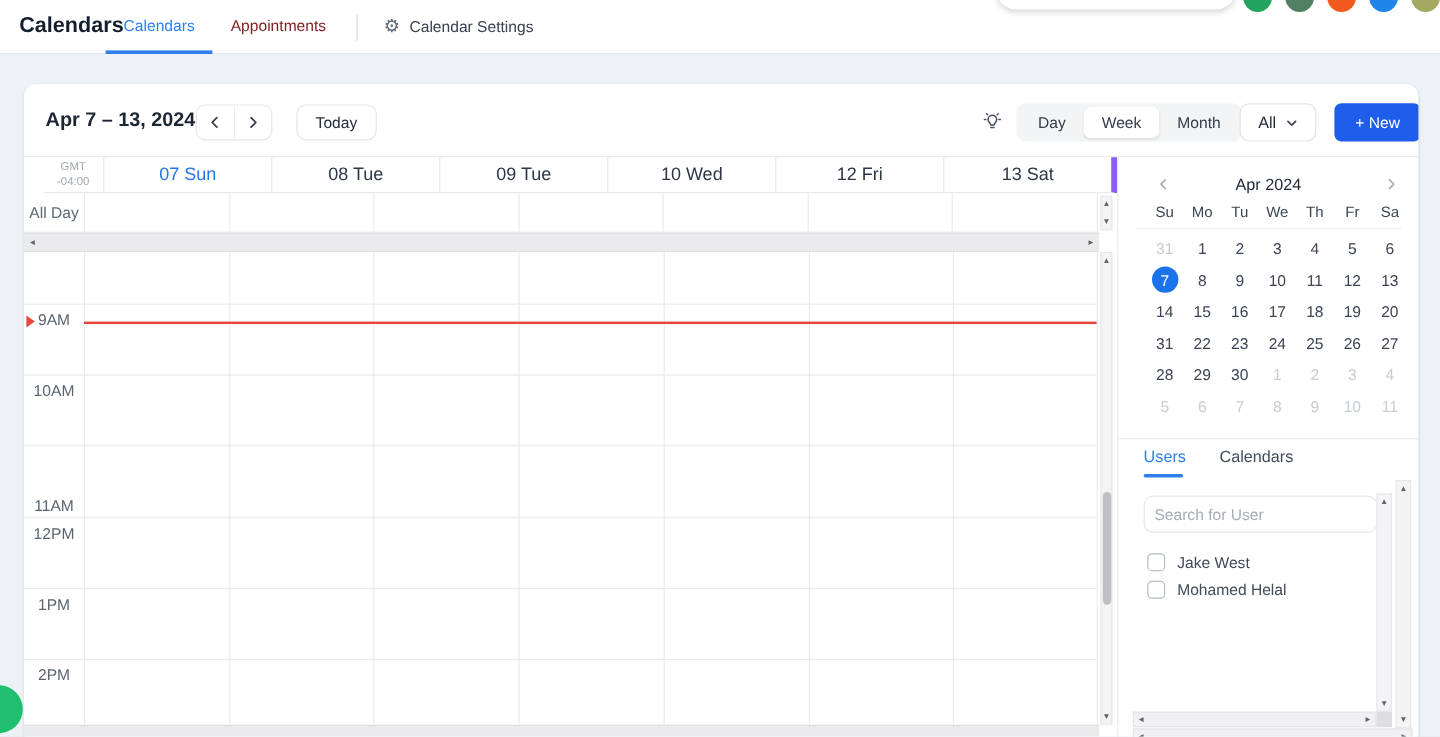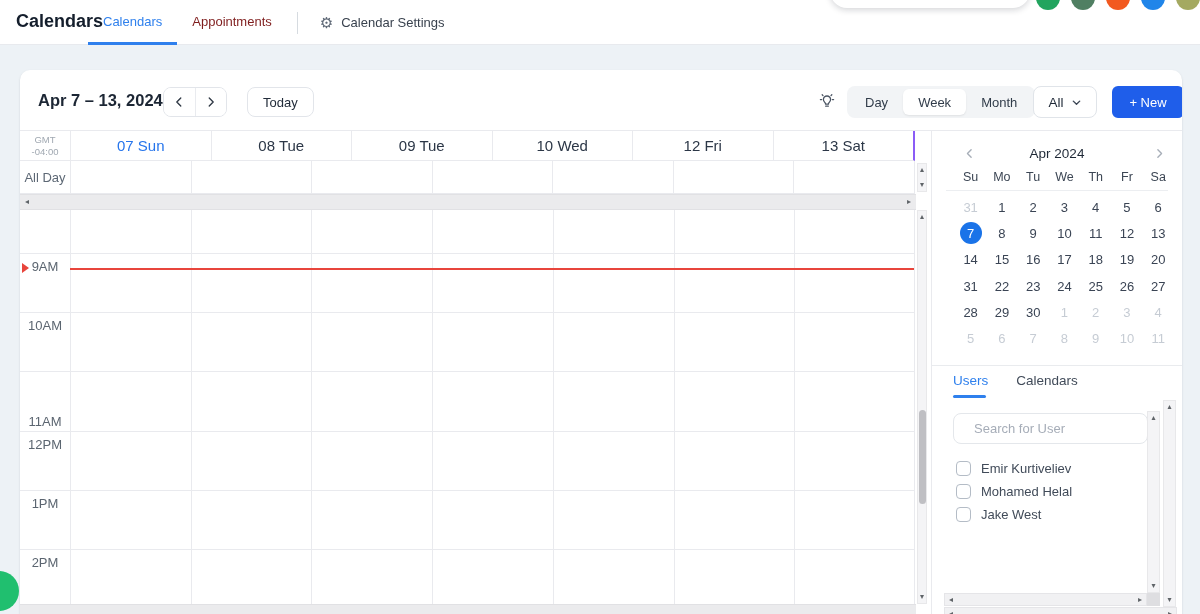--- a/index.html
+++ b/index.html
@@ -43,21 +43,21 @@
              background:#fff;display:flex;align-items:center;justify-content:center;gap:7px;font-size:13.5px;font-weight:500;
              color:#1f2937;cursor:pointer}
   .new-btn{position:absolute;left:1092px;top:16px;width:72px;height:32px;background:#1f5eea;border:0;border-radius:6px;
            color:#fff;font-size:13px;font-weight:500;cursor:pointer;font-family:inherit}
 
   
   .week{position:absolute;left:0;top:61px;width:908px;height:499px}
   .row7{display:flex;width:895px}
   .tcol{width:50px;flex:none;display:flex;flex-direction:column;align-items:center;justify-content:center}
   .dcell{flex:1;border-left:1px solid #e9eaee}
-  .hdr{position:absolute;left:0;top:0;height:30px;border-bottom:1px solid #e9eaee;border-right:2px solid #8b5cf6}
+  .hdr{position:absolute;left:16px;top:0;height:30px;border-bottom:1px solid #e9eaee;border-right:5px solid #8b5cf6}
   .tz{font-size:9.5px;line-height:1.2;color:#a0a8b1;text-align:center}
   .hdr-day{display:flex;align-items:center;justify-content:center;font-size:15px;font-weight:400;color:#2c3747}
   .hdr-day.today{color:#2675ec}
   .allday{position:absolute;left:0;top:30px;height:33px;border-bottom:1px solid #e9eaee;border-right:1px solid #e9eaee}
   .allday-label{font-size:13px;color:#5d6875}
   .allday-cell{cursor:pointer}
 
   .hstrip{position:absolute;left:0;width:896px;height:16px;background:#ebebed;border-top:1px solid #e1e1e4;
           border-bottom:1px solid #e1e1e4;display:flex;align-items:center;justify-content:space-between;padding:0 5px}
   .hstrip.top{top:63px}
@@ -91,21 +91,21 @@
   .mc-day{width:22px;height:22px;display:flex;align-items:center;justify-content:center;font-size:13px;color:#3a4454;
           border-radius:50%;cursor:pointer}
   .mc-day.muted{color:#c6ccd4}
   .mc-day.sel{background:#1a73e8;color:#fff}
   .sb-divider{position:absolute;left:0;right:0;top:234px;height:1px;background:#e9ebee}
   .panel-tabs{position:absolute;left:21px;top:242px;display:flex;gap:28px;font-size:13.5px}
   .panel-tab{color:#414b59;cursor:pointer}
   .panel-tab.active{color:#2f80ed}
   .tab-underline{position:absolute;left:21px;top:264px;width:33px;height:3px;border-radius:2px;background:#2f80ed}
   .search-box{position:absolute;left:21px;top:282px;width:195px;height:31px;border:1px solid #e4e7eb;border-radius:8px;
-              background:#fff;font-size:13px;color:#39424e;padding:0 20px;outline:none;font-family:inherit}
+              background:#fff;font-size:13px;color:#39424e;padding:0 8px;outline:none;font-family:inherit}
   .search-box::placeholder{color:#a6adb8}
   .user-list{position:absolute;left:21px;top:326px;width:190px}
   .user-row{display:flex;align-items:center;height:23px;cursor:pointer}
   .checkbox{width:15px;height:15px;border:1.4px solid #b4bcc6;border-radius:4px;background:#fff;margin-left:3px;flex:none}
   .user-name{margin-left:10px;font-size:13px;color:#414b59;white-space:nowrap}
 
   .vsb.inner-sb{left:215px;top:280px;width:13px;height:182px}
   .vsb.outer-sb{left:231px;top:269px;width:13px;height:207px}
   .hsb{position:absolute;background:#f1f1f3;border:1px solid #e5e5e8;display:flex;align-items:center;
        justify-content:space-between;padding:0 4px}
@@ -332,30 +332,26 @@
         <div class="panel-tab active">Users</div>
         <div class="panel-tab">Calendars</div>
       </div>
       <div class="tab-underline"></div>
 
       <input class="search-box" type="text" placeholder="Search for User" style="">
 
       <div class="user-list">
           <div class="user-row">
             <span class="checkbox"></span>
-            <span class="user-name">Emir Kurtiveliev</span>
+            <span class="user-name">Jake West</span>
           </div>
           <div class="user-row">
             <span class="checkbox"></span>
             <span class="user-name">Mohamed Helal</span>
           </div>
-          <div class="user-row">
-            <span class="checkbox"></span>
-            <span class="user-name">Jake West</span>
-          </div>
         </div>
 
       <div class="vsb inner-sb">
         <span class="sb-arrow">▴</span>
         <span class="sb-arrow">▾</span>
       </div>
       <div class="hsb inner-hsb">
         <span class="sb-arrow">◂</span>
         <span class="sb-arrow">▸</span>
       </div>

